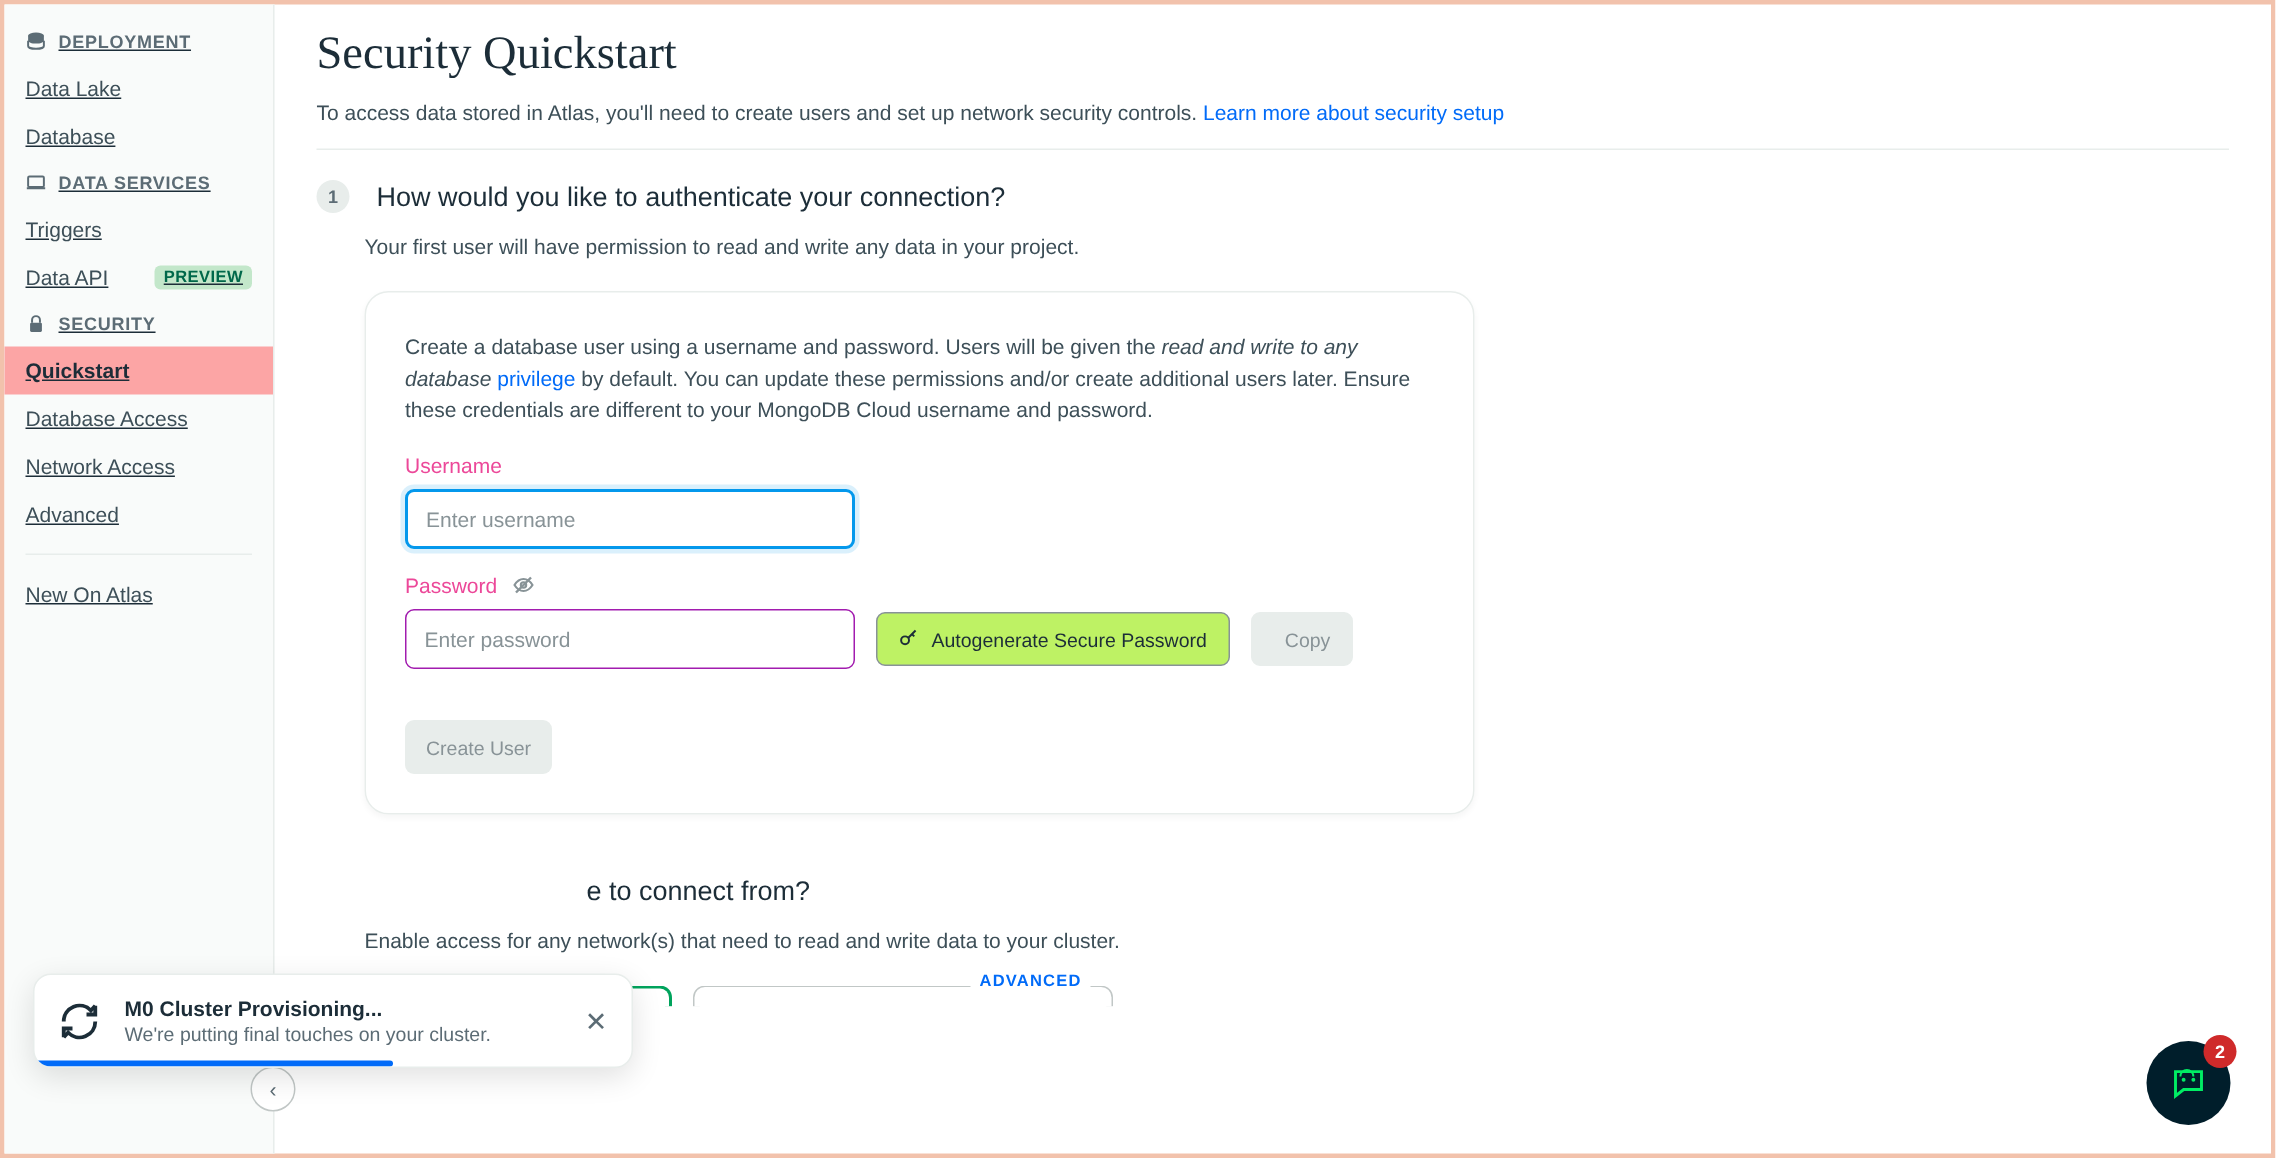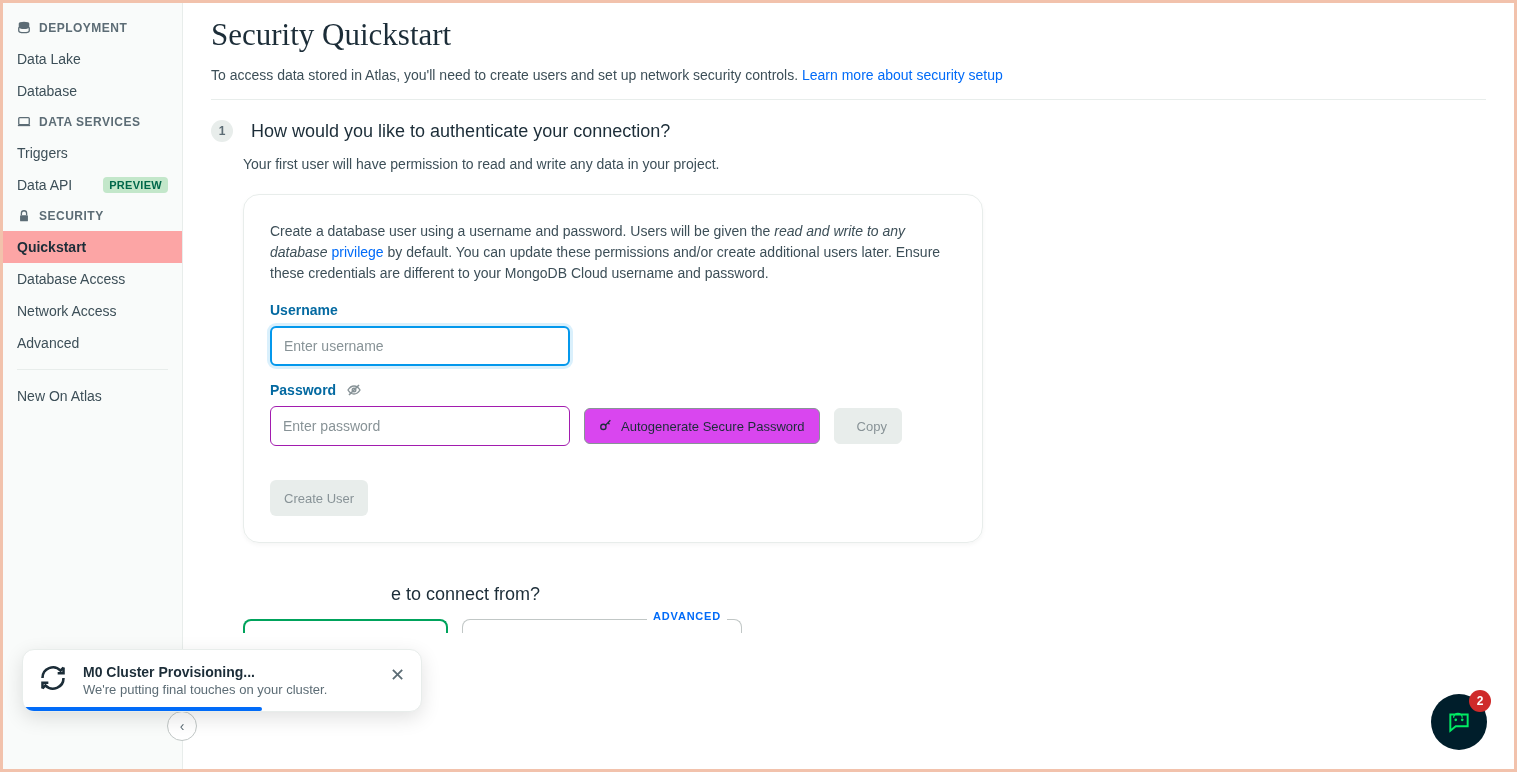--- a/index.html
+++ b/index.html
@@ -1,18 +1,18 @@
 <!DOCTYPE html>
 <html><head>
 <meta charset="utf-8">
 <style>
 * { box-sizing: border-box; margin: 0; padding: 0; }
 body { font-family: -apple-system, BlinkMacSystemFont, "Segoe UI", Helvetica, Arial, sans-serif; color: #1C2D38; background: #fff; width: 1517px; height: 772px; overflow: hidden; position: relative; }
 .app { display: flex; height: 100%; border: 3px solid #F2C2AC; }
-.sidebar { width: 180px; background: #F9FBFA; border-right: 1px solid #E8EDEB; display: flex; flex-direction: column; padding-top: 10px; position: relative; }
+.sidebar { width: 180px; background: #F9FBFA; border-right: 1px solid #E8EDEB; display: flex; flex-direction: column; padding-top: 10px; position: relative; text-decoration: underline; }
 .side-section-head { display: flex; align-items: center; gap: 8px; padding: 8px 14px; color: #5C6C75; font-size: 12px; font-weight: 700; letter-spacing: 0.5px; }
 .side-section-head svg { width: 14px; height: 14px; fill: #5C6C75; }
 .side-item { padding: 8px 14px; font-size: 14px; color: #3D4F58; cursor: pointer; display: flex; align-items: center; justify-content: space-between; }
 .side-item.active { background: #fca5a5; font-weight: 600; color: #1C2D38; }
 .preview-badge { background: #C3E7CA; color: #00684A; font-size: 11px; font-weight: 700; padding: 2px 6px; border-radius: 4px; letter-spacing: 0.3px; }
 .side-divider { border: none; border-top: 1px solid #E8EDEB; margin: 10px 14px; }
 .collapse-btn { position: absolute; right: -15px; bottom: 28px; width: 30px; height: 30px; border-radius: 50%; background: #fff; border: 1px solid #C1C7C6; display: flex; align-items: center; justify-content: center; cursor: pointer; font-size: 14px; color: #5C6C75; z-index: 5; }
 
 .main { flex: 1; padding: 14px 28px 0 28px; overflow-y: auto; position: relative; }
 .page-title { font-family: Georgia, 'Times New Roman', serif; font-size: 31px; font-weight: 500; color: #1C2D38; margin-bottom: 14px; }
@@ -26,39 +26,39 @@
 .step-sub { font-size: 14px; color: #3D4F58; margin-left: 32px; margin-bottom: 22px; }
 
 .option-row { display: flex; gap: 14px; margin-left: 32px; margin-bottom: 24px; }
 .option-card { width: 205px; height: 80px; border: 1px solid #C1C7C6; border-radius: 8px; display: flex; align-items: center; justify-content: center; font-size: 14px; font-weight: 600; cursor: pointer; background: #fff; }
 .option-card.selected { border: 2px solid #00A35C; }
 
 .form-card { margin-left: 32px; width: 740px; border: 1px solid #E8EDEB; border-radius: 16px; padding: 26px; box-shadow: 0 2px 4px rgba(0,0,0,0.04); margin-bottom: 40px; }
 .form-intro { font-size: 14px; color: #3D4F58; line-height: 1.5; margin-bottom: 18px; }
 .form-intro em { font-style: italic; }
 .form-intro a { color: #016BF8; text-decoration: none; }
-.field-label { font-size: 14px; font-weight: 700; color: #0369a1; margin-bottom: 8px; display: flex; align-items: center; gap: 10px; text-align: right; }
+.field-label { font-size: 14px; font-weight: 400; color: #ec4899; margin-bottom: 8px; display: flex; align-items: center; gap: 10px; text-align: right; }
 .field-label svg { width: 16px; height: 16px; fill: #889397; }
 .text-input { width: 300px; height: 40px; border: 1px solid #a21caf; border-radius: 6px; padding: 0 12px; font-size: 14px; color: #1C2D38; outline: none; }
 .text-input::placeholder { color: #889397; }
 .text-input.focused { border: 2px solid #0498EC; box-shadow: 0 0 0 3px rgba(4,152,236,0.15); }
 .field-block { margin-bottom: 16px; }
 .pw-row { display: flex; gap: 14px; align-items: center; }
 .btn { height: 36px; padding: 0 14px; border-radius: 6px; font-size: 13px; font-weight: 500; cursor: pointer; display: inline-flex; align-items: center; gap: 8px; }
-.btn-outline { background: #d946ef; border: 1px solid #889397; color: #1C2D38; }
+.btn-outline { background: #bef264; border: 1px solid #889397; color: #1C2D38; }
 .btn-outline svg { width: 14px; height: 14px; fill: #1C2D38; }
 .btn-disabled { background: #E8EDEB; border: 1px solid #E8EDEB; color: #889397; cursor: default; }
 .btn-disabled svg { fill: #889397; }
 .create-btn { margin-top: 18px; height: 36px; padding: 0 14px; border-radius: 6px; background: #E8EDEB; border: none; color: #889397; font-size: 13px; font-weight: 500; cursor: default; }
 
 .step2-sub { font-size: 14px; color: #3D4F58; margin-left: 32px; margin-bottom: 22px; }
 .advanced-tag { position: relative; }
 .advanced-label { position: absolute; top: -10px; right: 14px; background: #fff; padding: 0 6px; color: #016BF8; font-size: 11px; font-weight: 700; letter-spacing: 0.8px; }
 
-.toast { position: absolute; left: 22px; bottom: 60px; width: 400px; background: #fff; border: 1px solid #E8EDEB; border-radius: 12px; box-shadow: 0 6px 20px rgba(0,0,0,0.12); padding: 14px 16px; display: flex; align-items: flex-start; gap: 16px; z-index: 20; overflow: hidden; }
+.toast { position: absolute; left: 22px; bottom: 60px; width: 400px; background: #fff; border: 1px solid #E8EDEB; border-radius: 12px; box-shadow: 0 6px 20px rgba(0,0,0,0.12); padding: 14px 16px; display: flex; align-items: center; gap: 16px; z-index: 20; overflow: hidden; }
 .toast-bar { position: absolute; left: 0; bottom: 0; height: 4px; width: 60%; background: #016BF8; border-radius: 0 2px 2px 0; }
 .toast-icon { width: 28px; height: 28px; color: #1C2D38; }
 .toast-body { flex: 1; }
 .toast-title { font-size: 14px; font-weight: 700; color: #1C2D38; }
 .toast-msg { font-size: 13px; color: #5C6C75; margin-top: 2px; }
 .toast-close { font-size: 18px; color: #5C6C75; cursor: pointer; background: none; border: none; }
 
 .chat-fab { position: absolute; right: 30px; bottom: 22px; width: 56px; height: 56px; border-radius: 50%; background: #001E2B; display: flex; align-items: center; justify-content: center; cursor: pointer; z-index: 20; }
 .chat-fab svg { width: 26px; height: 26px; stroke: #00ED64; fill: none; stroke-width: 1.8; }
 .chat-badge { position: absolute; top: -4px; right: -4px; width: 22px; height: 22px; border-radius: 50%; background: #CF2A2A; color: #fff; font-size: 12px; font-weight: 700; display: flex; align-items: center; justify-content: center; }
@@ -168,20 +168,21 @@
         </div>
       </div>
 
       <button class="create-btn">Create User</button>
     </div>
 
     <div class="step-head">
       <div class="step-num" style="visibility:hidden">2</div>
       <div class="step-title" style="margin-left:140px">e to connect from?</div>
     </div>
+    <p class="step2-sub">Enable access for any network(s) that need to read and write data to your cluster.</p>
 
     <div class="option-row" style="margin-bottom:0; position: relative;">
       <div class="option-card selected" style="height:14px; border-bottom:none; border-radius:8px 8px 0 0;"></div>
       <div class="option-card advanced-tag" style="height:14px; width:280px; border-bottom:none; border-radius:8px 8px 0 0;">
         <span class="advanced-label">ADVANCED</span>
       </div>
     </div>
   </div>
 </div>
 

